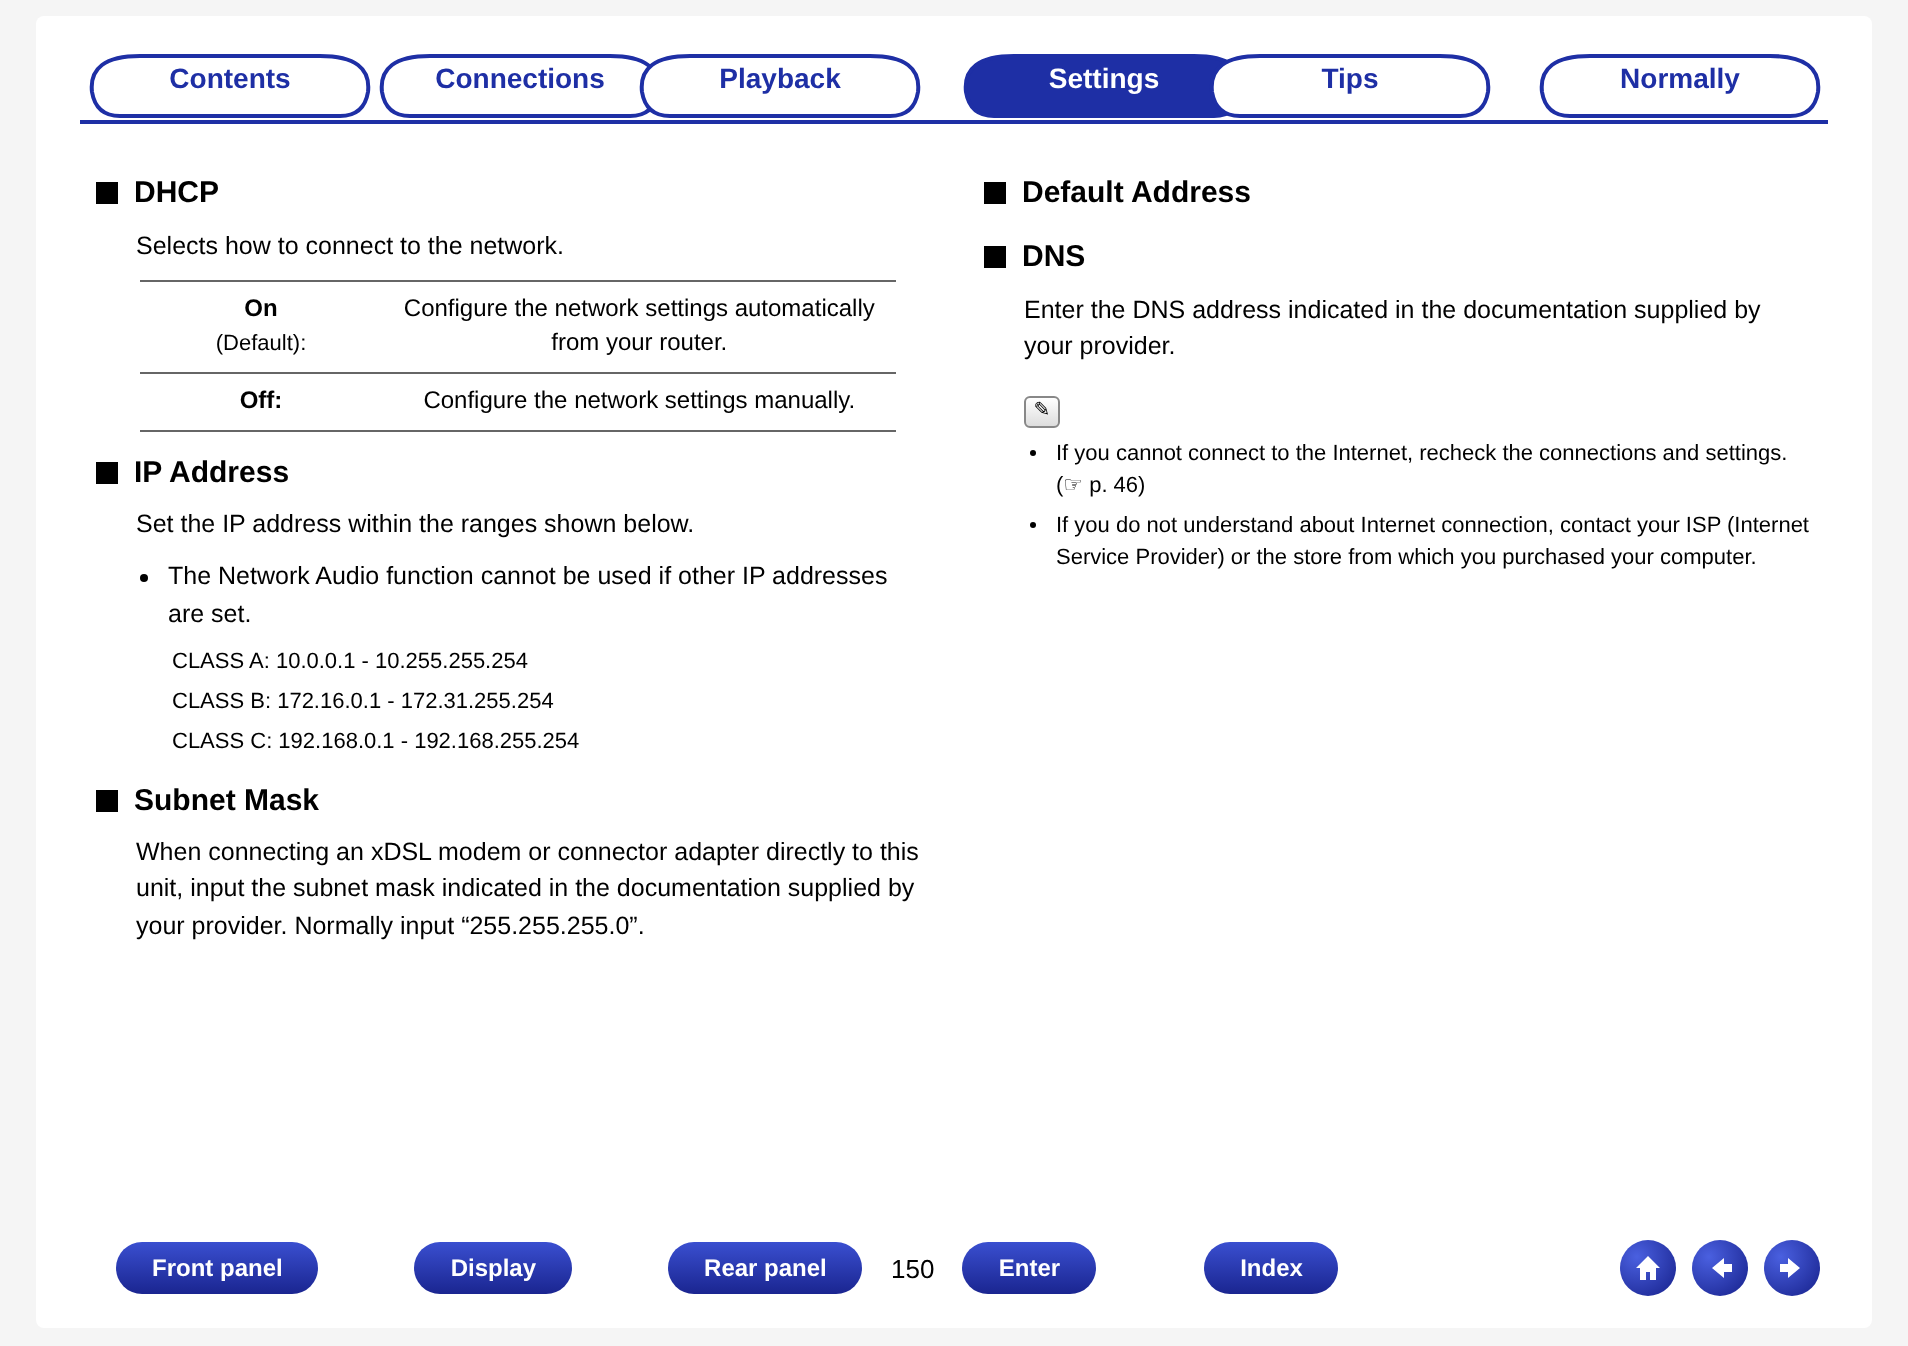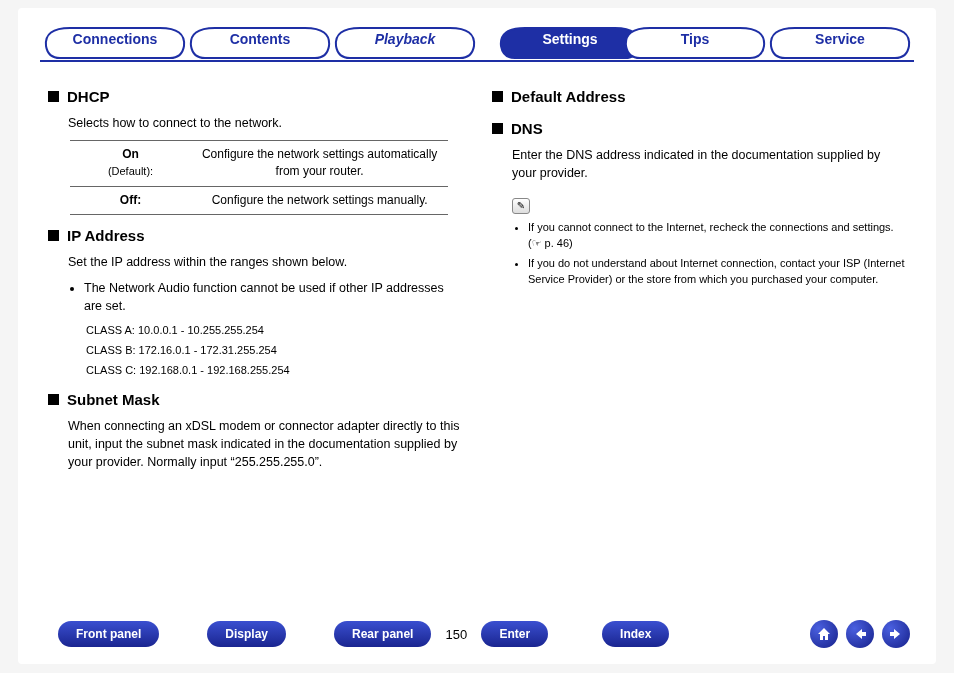--- a/index.html
+++ b/index.html
@@ -36,23 +36,23 @@
     font-size: 14px;
     font-weight: bold;
     color: #1e2fa5;
     cursor: pointer;
   }
   .tab svg { position: absolute; left: 0; top: 0; }
   .tab span { position: relative; z-index: 1; }
   .tab.active span { color: #fff; }
   .tab:nth-child(1){ left: 0px; }
   .tab:nth-child(2){ left: 145px; }
-  .tab:nth-child(3){ left: 290px; font-style: italic; }
-  .tab:nth-child(4){ left: 455px; }
-  .tab:nth-child(5){ left: 580px; }
+  .tab:nth-child(3){ left: 275px; }
+  .tab:nth-child(4){ left: 437px; }
+  .tab:nth-child(5){ left: 560px; }
   .tab:nth-child(6){ left: 725px; }
   
   .content {
     display: flex;
     margin: 14px 30px 0 30px;
     gap: 30px;
     font-size: 12.5px;
     line-height: 1.45;
   }
   .col { width: 50%; }
@@ -150,51 +150,51 @@
 </head>
 <body>
 
 <div class="page">
 
   <div class="tabs">
     <div class="tab">
       <svg width="150" height="36" viewBox="0 0 150 36">
           <path d="M20 34 Q8 34 6 22 Q4 4 30 4 L120 4 Q146 4 144 22 Q142 34 130 34 Z" fill="#fff" stroke="#1e2fa5" stroke-width="2"></path>
         </svg>
+      <span>Contents</span>
+    </div>
+    <div class="tab">
+      <svg width="150" height="36" viewBox="0 0 150 36">
+          <path d="M20 34 Q8 34 6 22 Q4 4 30 4 L120 4 Q146 4 144 22 Q142 34 130 34 Z" fill="#fff" stroke="#1e2fa5" stroke-width="2"></path>
+        </svg>
       <span>Connections</span>
     </div>
     <div class="tab">
       <svg width="150" height="36" viewBox="0 0 150 36">
           <path d="M20 34 Q8 34 6 22 Q4 4 30 4 L120 4 Q146 4 144 22 Q142 34 130 34 Z" fill="#fff" stroke="#1e2fa5" stroke-width="2"></path>
         </svg>
-      <span>Contents</span>
-    </div>
-    <div class="tab">
-      <svg width="150" height="36" viewBox="0 0 150 36">
-          <path d="M20 34 Q8 34 6 22 Q4 4 30 4 L120 4 Q146 4 144 22 Q142 34 130 34 Z" fill="#fff" stroke="#1e2fa5" stroke-width="2"></path>
-        </svg>
       <span>Playback</span>
     </div>
     <div class="tab active">
       <svg width="150" height="36" viewBox="0 0 150 36">
           <path d="M20 34 Q8 34 6 22 Q4 4 30 4 L120 4 Q146 4 144 22 Q142 34 130 34 Z" fill="#1e2fa5" stroke="#1e2fa5" stroke-width="2"></path>
         </svg>
       <span>Settings</span>
     </div>
     <div class="tab">
       <svg width="150" height="36" viewBox="0 0 150 36">
           <path d="M20 34 Q8 34 6 22 Q4 4 30 4 L120 4 Q146 4 144 22 Q142 34 130 34 Z" fill="#fff" stroke="#1e2fa5" stroke-width="2"></path>
         </svg>
       <span>Tips</span>
     </div>
     <div class="tab">
       <svg width="150" height="36" viewBox="0 0 150 36">
           <path d="M20 34 Q8 34 6 22 Q4 4 30 4 L120 4 Q146 4 144 22 Q142 34 130 34 Z" fill="#fff" stroke="#1e2fa5" stroke-width="2"></path>
         </svg>
-      <span>Service</span>
+      <span>Normally</span>
     </div>
   </div>
 
   <div class="content">
     <div class="col">
       <h3>
           <span>DHCP</span>
         </h3>
       <div class="sub">
         <div class="p">Selects how to connect to the network.</div>

